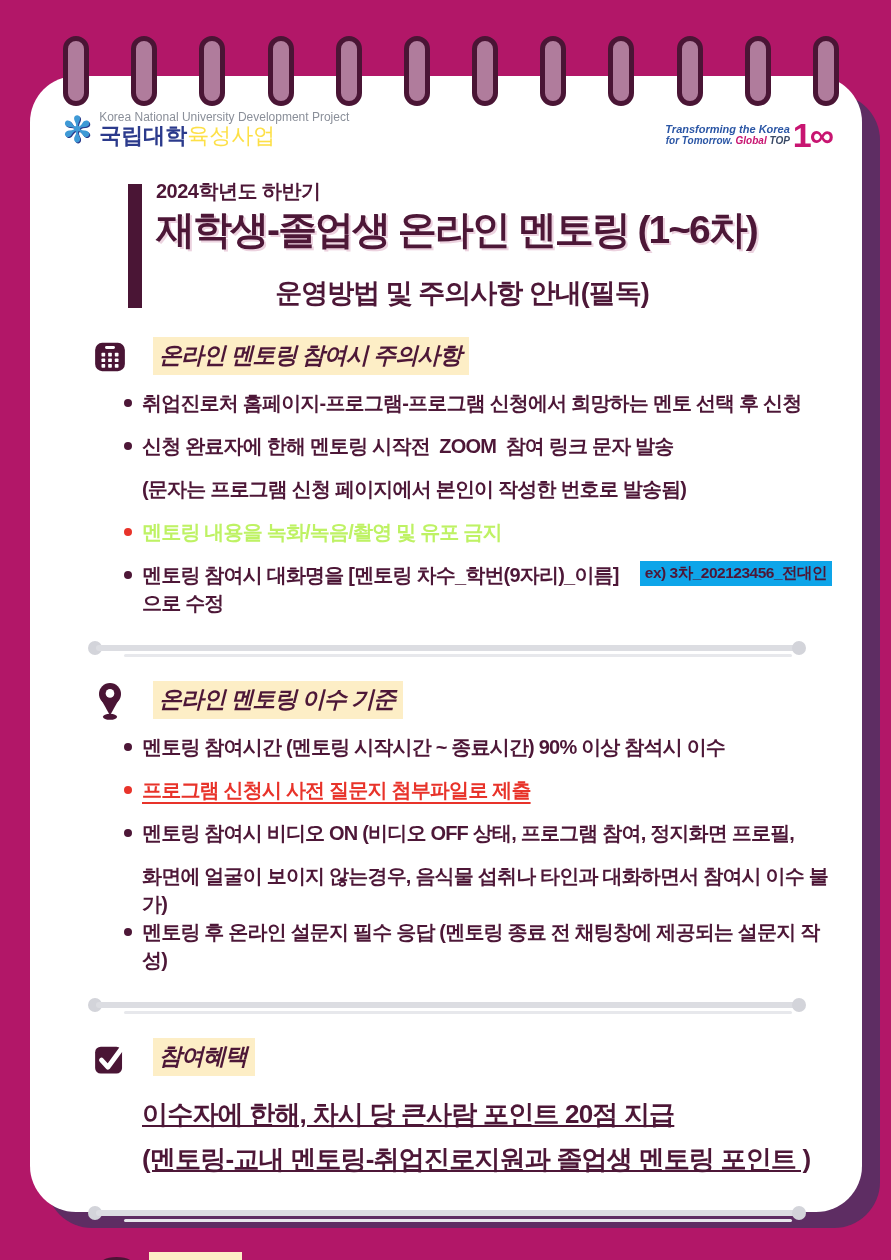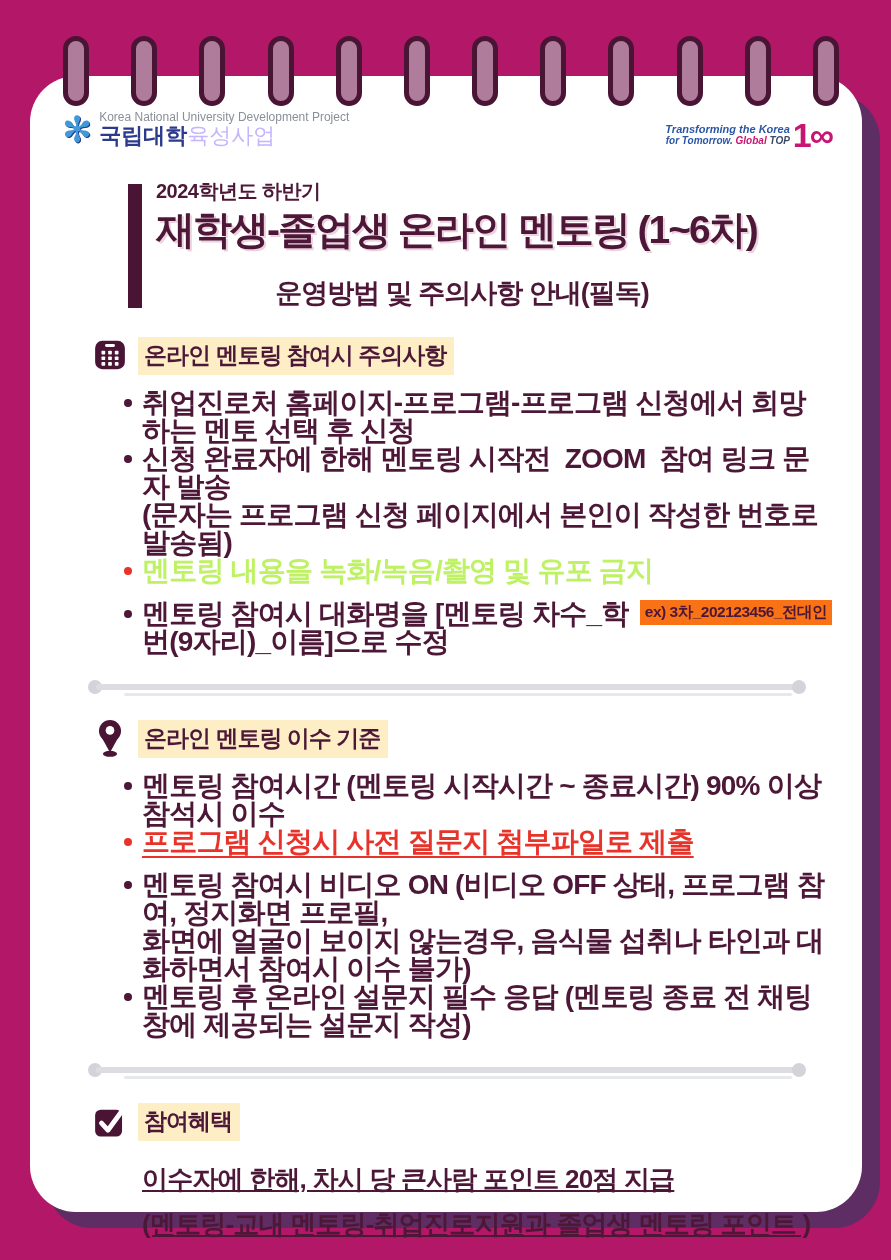--- a/index.html
+++ b/index.html
@@ -39,21 +39,21 @@
   .content{position:absolute;left:30px;top:76px;width:832px;z-index:5;}
   .inner{padding:28px 30px 0 32px;color:#4d1737;}
 
   
   .logo-row{display:flex;justify-content:space-between;align-items:flex-start;height:58px;margin-top:6px;}
   .logo-left{display:flex;align-items:center;gap:7px;}
   .logo-flake{font-size:36px;line-height:36px;color:#3f9ad6;text-shadow:1px 1px 0 #2b3a8c;}
   .logo-left-text .tagline{font-size:12px;color:#8a8f99;letter-spacing:0;}
   .logo-left-text .kname{font-size:22px;font-weight:700;line-height:24px;}
   .kname .bold{color:#2b3a8c;}
-  .kname .light{color:#c4b5fd;font-weight:400;font-family:Liberation Mono, monospace;}
+  .kname .light{color:#fde047;font-weight:400;font-family:Liberation Mono, monospace;}
   .logo-right{display:flex;align-items:center;gap:3px;margin-top:10px;}
   .lr-text{text-align:right;line-height:12px;}
   .lr-text .l1{font-size:11px;font-style:italic;font-weight:700;color:#2b56a5;}
   .lr-text .l2{font-size:10px;font-style:italic;}
   .l2 .blue{color:#2b56a5;font-weight:700;}
   .l2 .red{color:#c81571;font-weight:700;}
   .l2 .dark{color:#3a4a66;font-weight:700;}
   .lr-num{font-size:34px;font-weight:800;color:#c81571;letter-spacing:-2px;line-height:30px;}
 
   
@@ -61,38 +61,38 @@
   .title-bar{position:absolute;left:66px;top:6px;width:14px;height:124px;background:#4a1535;}
   .title-texts{padding-left:64px;margin-top:10px;}
   .eyebrow{font-size:20px;font-weight:700;letter-spacing:-0.5px;}
   .main-title{
     font-size:39px;font-weight:800;letter-spacing:-2px;line-height:46px;margin-top:2px;
     text-shadow:2px 2px 0 #ecd2df;
   }
   .subtitle{font-size:27px;font-weight:700;letter-spacing:-1px;text-align:center;margin-top:22px;}
 
   
-  .sec-head{display:flex;align-items:flex-start;gap:10px;margin-left:30px;}
+  .sec-head{display:flex;align-items:flex-end;gap:25px;margin-left:30px;font-style:italic;}
   .sec-head .sec-title{
     font-size:23px;font-weight:800;letter-spacing:-1px;
     background:#fdeec6;padding:3px 8px 4px 6px;
   }
   .sec-icon{width:36px;height:36px;flex:0 0 auto;display:flex;align-items:center;justify-content:center;}
 
   
   .bullets{margin:14px 0 0 62px;}
   .b-line{display:flex;align-items:flex-start;min-height:43px;}
   .b-dot{width:8px;height:8px;border-radius:50%;background:#4d1737;margin:10px 10px 0 0;flex:0 0 auto;}
   .b-dot.red{background:#e8332a;}
   .b-dot.none{background:transparent;}
-  .b-text{font-size:28px;font-weight:700;letter-spacing:-0.8px;line-height:28px;white-space:pre-wrap;}
+  .b-text{font-size:20px;font-weight:700;letter-spacing:-0.8px;line-height:28px;white-space:pre-wrap;}
   .b-text.red{color:#bef264;}
   .b-text.red-u{color:#e8332a;text-decoration:underline;text-underline-offset:5px;}
   .ex-tag{
-    font-size:15.5px;font-weight:800;color:#4d1737;background:#f97316;
+    font-size:15.5px;font-weight:800;color:#4d1737;background:#0ea5e9;
     padding:2px 5px;margin-left:8px;letter-spacing:-0.5px;white-space:nowrap;
   }
 
   
   .divider{position:relative;height:20px;margin:24px 26px 20px 26px;}
   .divider .dl,.divider .dr{position:absolute;top:0;width:14px;height:14px;border-radius:50%;background:#d3d4da;}
   .divider .dl{left:0;} .divider .dr{right:0;}
   .divider .main{position:absolute;left:8px;right:8px;top:4px;height:6px;background:#dcdde2;border-radius:3px;}
   .divider .sub{position:absolute;left:36px;right:14px;top:13px;height:3px;background:#e7e8ec;border-radius:2px;}
 

